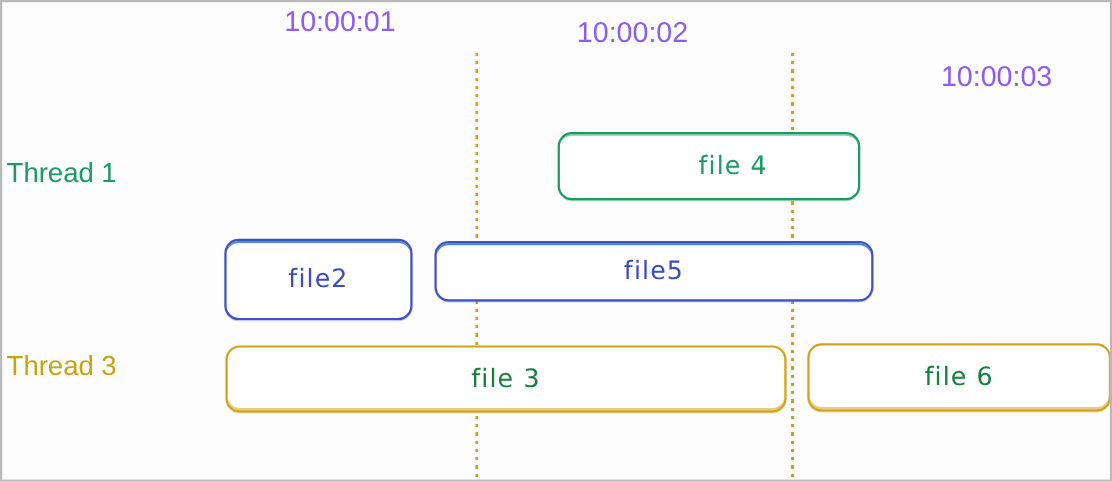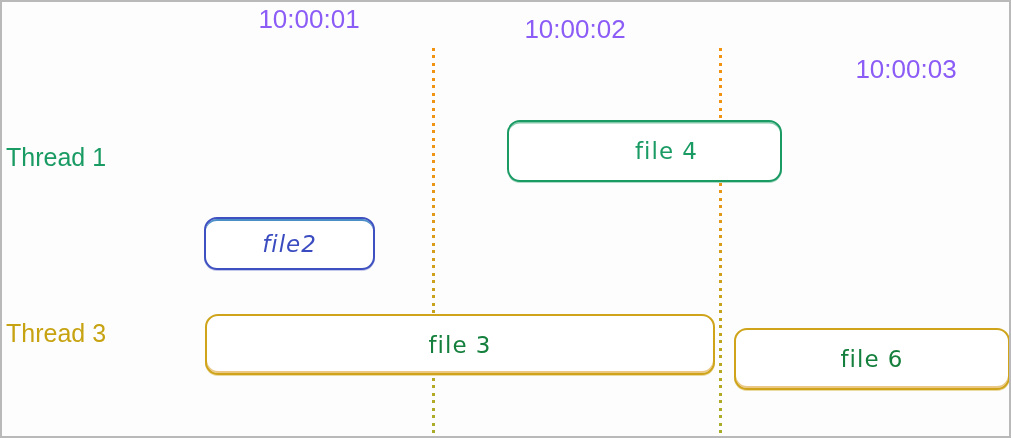--- a/index.html
+++ b/index.html
@@ -71,24 +71,24 @@
   .box.blue {
     border:2.5px solid #3f51c1; color:#3b4cc0;
     box-shadow: inset 0 2.5px 0 -0.5px rgba(42,125,189,.85), 0 1px 0 rgba(63,81,193,.3);
   }
   .box.gold {
     border:2.5px solid #cfa41a; color:#15803d;
     box-shadow: inset 0 -2px 0 rgba(216,146,14,.5), 0 1px 0 rgba(207,164,26,.4);
   }
   .b-file1 { left:198px; top:120px; width:275px; height:60px; }
   .b-file4 { left:505px; top:118px; width:275px; height:62px;padding-left:44px; }
-  .b-file2 { left:202px; top:215px; width:171px; height:53px;font-style:italic; }
+  .b-file2 { left:202px; top:215px; width:171px; height:74px; }
   .b-file5 { left:393px; top:217px; width:399px; height:55px; }
   .b-file3 { left:203px; top:312px; width:510px; height:61px; }
-  .b-file6 { left:732px; top:326px; width:276px; height:62px; }
+  .b-file6 { left:732px; top:310px; width:276px; height:62px; }
 </style>
 </head>
 <body>
 
 <div class="canvas">
 
   <div class="ts ts1">10:00:01</div>
   <div class="ts ts2">10:00:02</div>
   <div class="ts ts3">10:00:03</div>
 
@@ -98,20 +98,23 @@
   <div class="thread-label tl1">Thread 1</div>
   <div class="thread-label tl3">Thread 3</div>
 
   <div class="box green b-file4">
     <span>file 4</span>
   </div>
 
   <div class="box blue b-file2">
     <span>file2</span>
   </div>
+  <div class="box blue b-file5">
+    <span>file5</span>
+  </div>
 
   <div class="box gold b-file3">
     <span>file 3</span>
   </div>
   <div class="box gold b-file6">
     <span>file 6</span>
   </div>
 
 </div>
 

